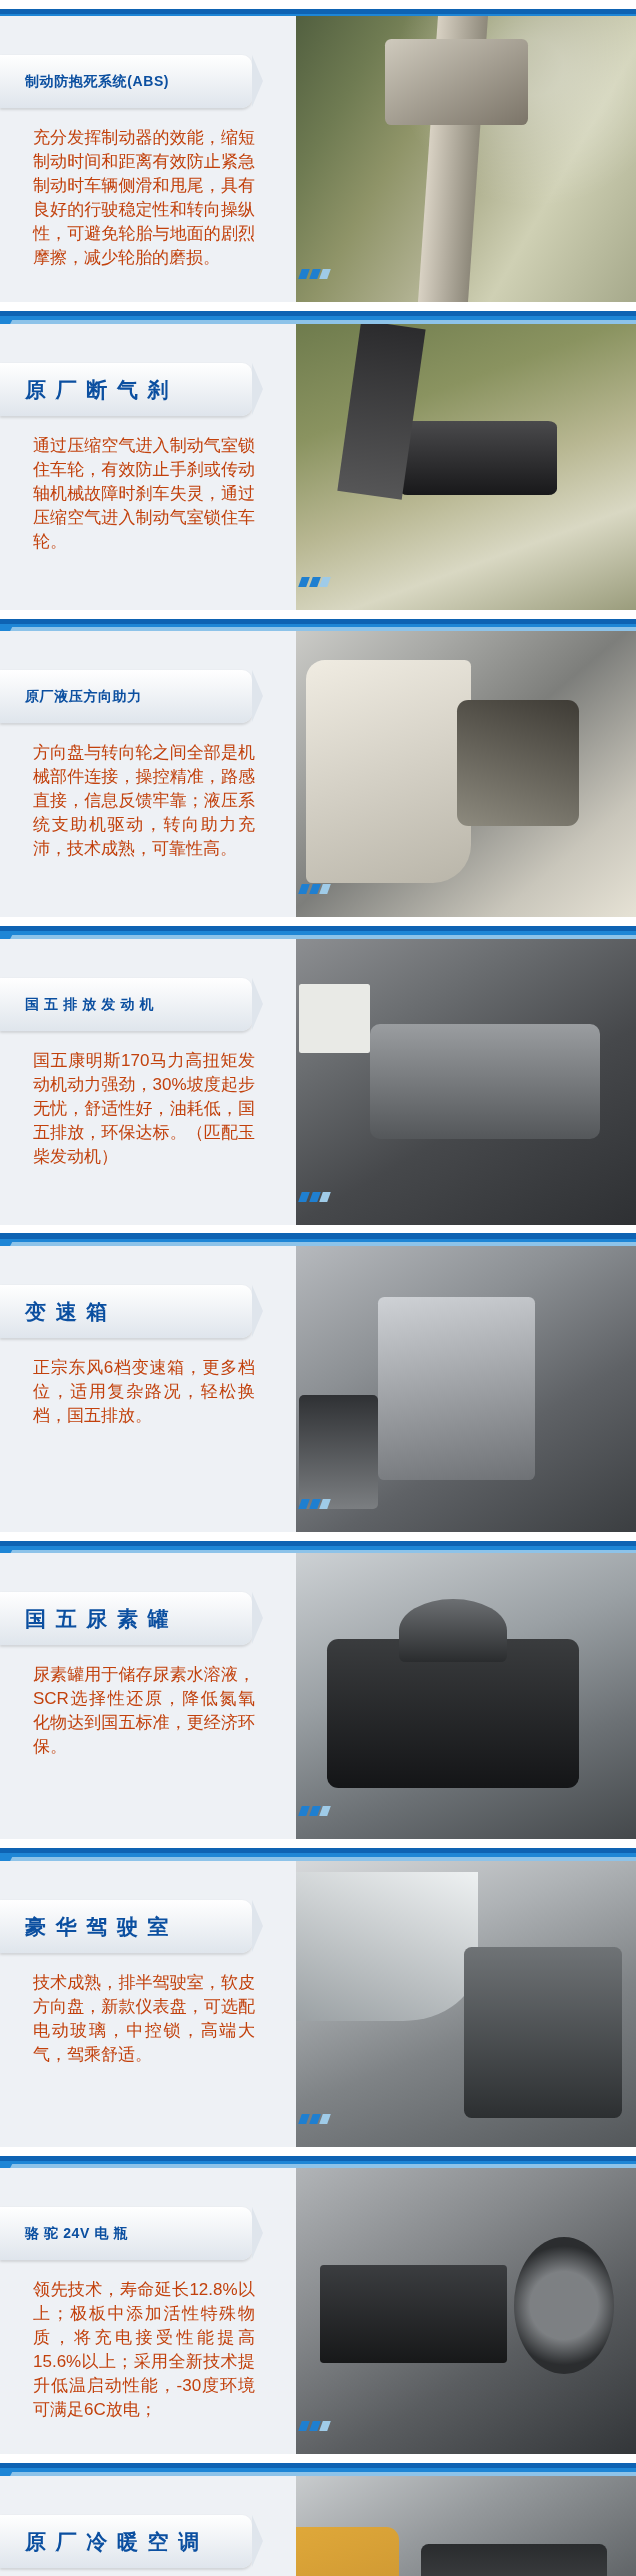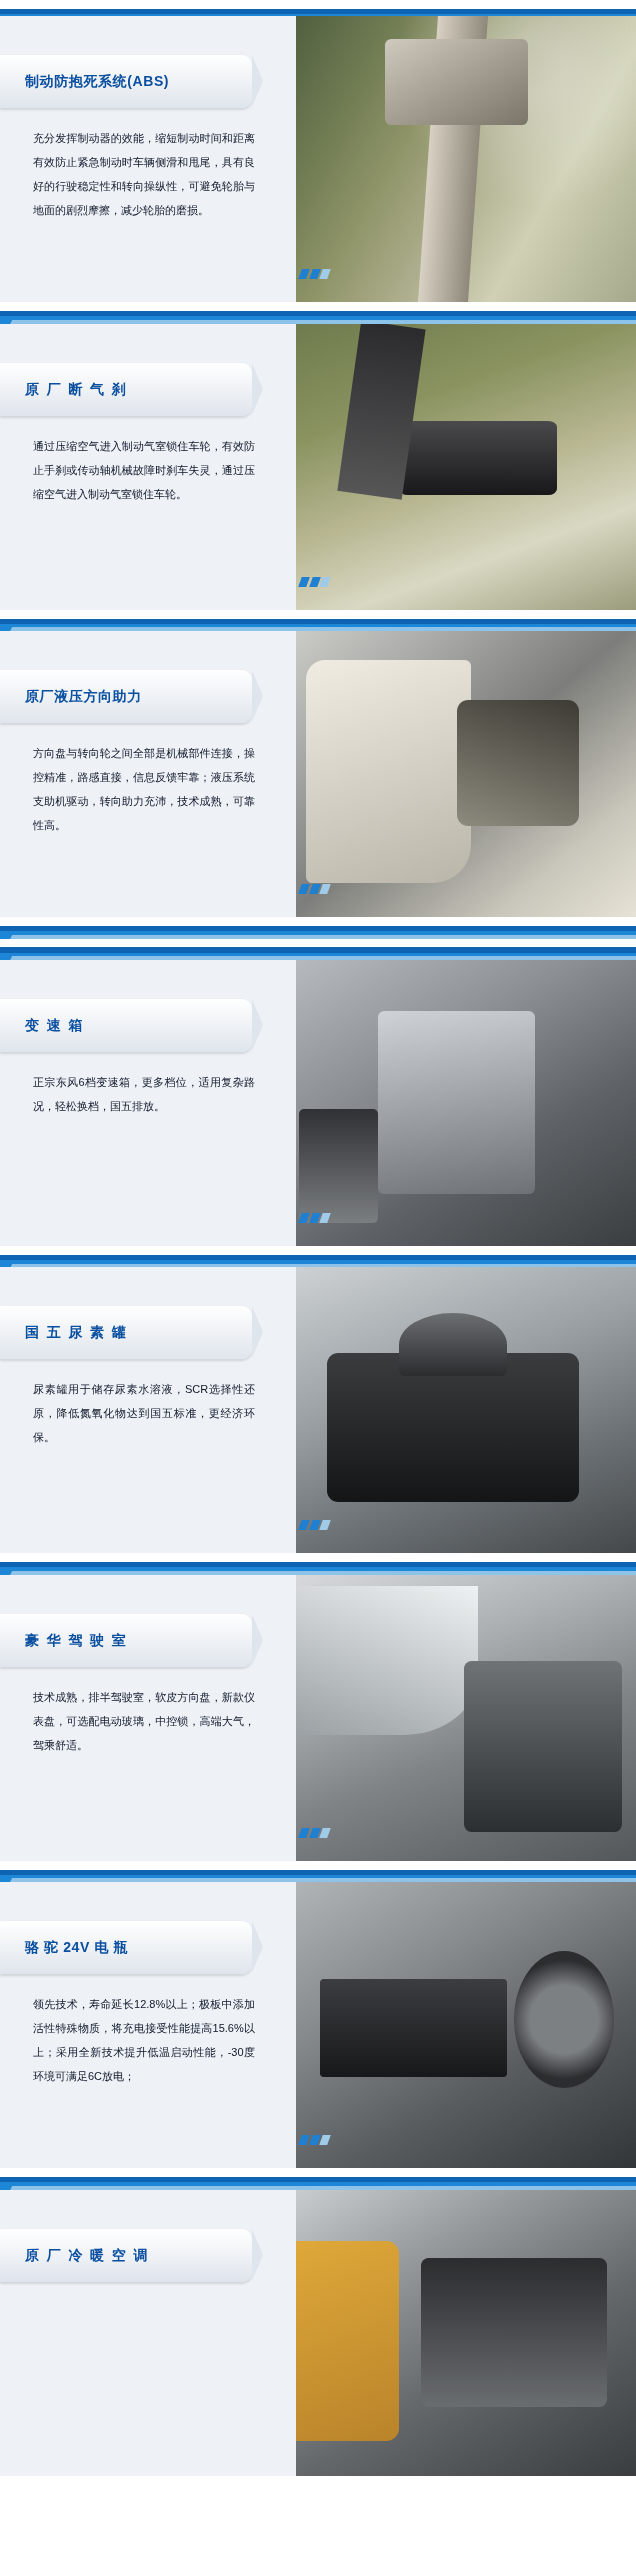--- a/index.html
+++ b/index.html
@@ -66,35 +66,35 @@
     border-top: 26.5px solid transparent;
     border-bottom: 26.5px solid transparent;
     border-left: 11.3px solid #dfe5ec;
   }
   .title {
     position: absolute;
     left: 25px;
     top: 0;
     height: 53px;
     line-height: 53px;
-    font-size: 14px;
+    font-size: 21px;
     font-weight: bold;
     color: #0b4fa0;
     letter-spacing: 1.9px;
     white-space: nowrap;
   }
   .title.small { font-size: 14px; letter-spacing: 0.6px; }
   .desc {
     position: absolute;
     left: 33px;
     top: 110px;
     width: 222px;
-    font-size: 11px;
+    font-size: 17px;
     line-height: 24px;
-    color: #0f172a;
+    color: #c2410c;
     text-align: justify;
     text-justify: inter-ideograph;
   }
   
   .slashes {
     position: absolute;
     bottom: 23px;
     left: 23px;
     display: flex;
     gap: 3.1px;
@@ -330,20 +330,39 @@
             <div class="title small">原厂液压方向助力</div>
           </div>
           <div class="desc">方向盘与转向轮之间全部是机械部件连接，操控精准，路感直接，信息反馈牢靠；液压系统支助机驱动，转向助力充沛，技术成熟，可靠性高。</div>
         </div>
       </div>
       <div class="band">
         <div class="b1"></div>
         <div class="b2"></div>
         <div class="b3"></div>
       </div>
+      <div class="section">
+        <div class="photo">
+          <div class="img p-engine">
+            <span class="hosecurve"></span>
+          </div>
+          <div class="slashes">
+            <i></i>
+            <i></i>
+            <i class="pale"></i>
+          </div>
+        </div>
+        <div class="textpane">
+          <div class="title-wrap">
+            <div class="title-bg"></div>
+            <div class="title small">国 五 排 放 发 动 机</div>
+          </div>
+          <div class="desc">国五康明斯170马力高扭矩发动机动力强劲，30%坡度起步无忧，舒适性好，油耗低，国五排放，环保达标。（匹配玉柴发动机）</div>
+        </div>
+      </div>
       <div class="band">
         <div class="b1"></div>
         <div class="b2"></div>
         <div class="b3"></div>
       </div>
       <div class="section">
         <div class="photo">
           <div class="img p-gear">
             <span class="hosecurve"></span>
           </div>

